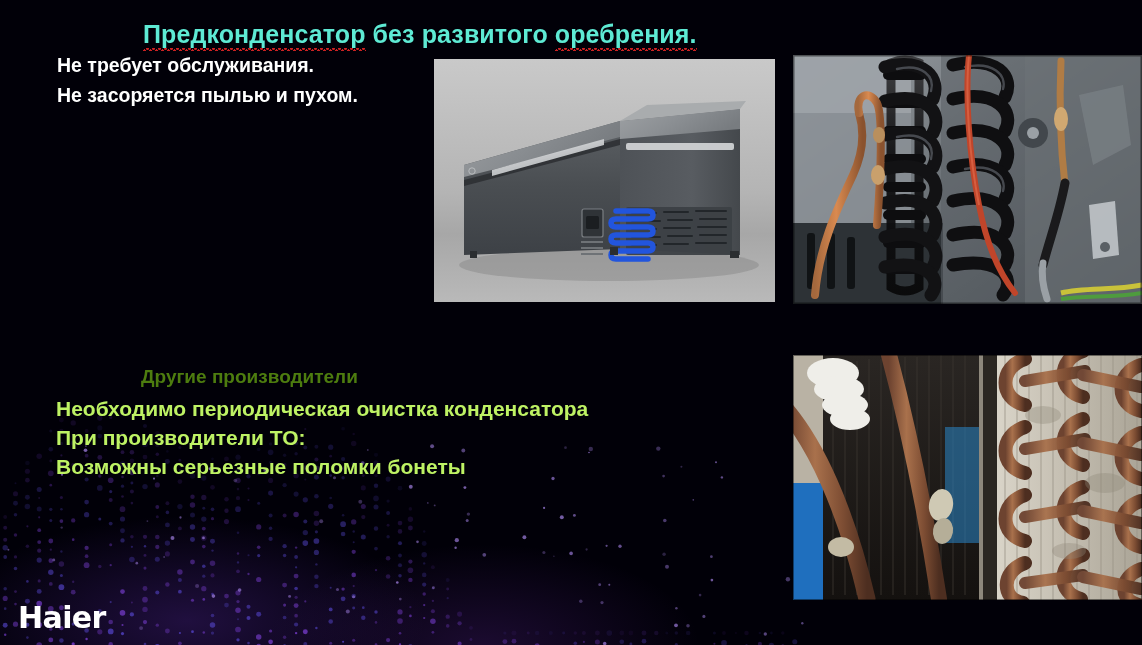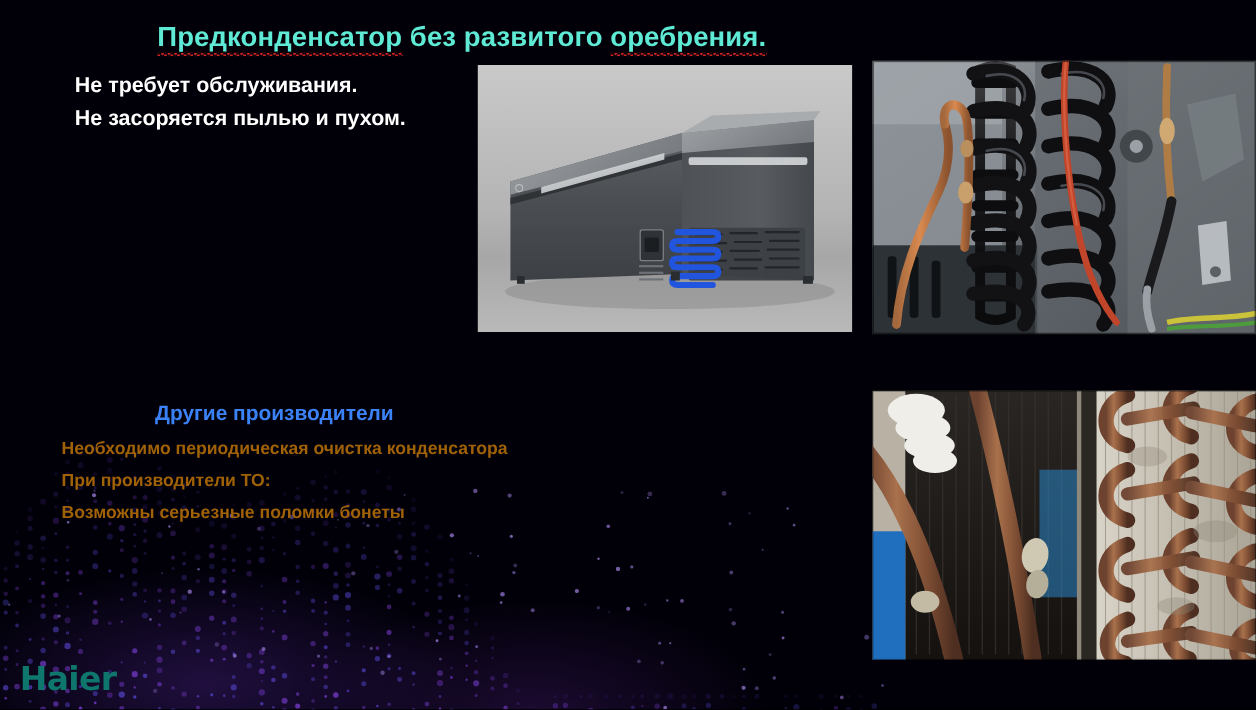--- a/index.html
+++ b/index.html
@@ -31,40 +31,40 @@
   }
   .sp{ position:relative; }
   .sp::after{
     content:"";position:absolute;left:0;right:0;bottom:-3px;height:3px;
     background-image:
       radial-gradient(circle at 1.5px 2.6px, #cc2222 1.25px, rgba(0,0,0,0) 1.5px),
       radial-gradient(circle at 4.5px 0.6px, #cc2222 1.25px, rgba(0,0,0,0) 1.5px);
     background-size:6px 3px;background-repeat:repeat-x;
   }
 
-  .body-a{position:absolute;left:68px;top:50px;margin-top:13px;}
+  .body-a{position:absolute;left:57px;top:50px;}
   .body-a .ln{
     font-size:19.5px;font-weight:bold;color:#ffffff;line-height:30px;
     white-space:nowrap;
   }
 
   .title-other{
     position:absolute;left:141px;top:366px;
-    font-size:19px;font-weight:bold;color:#3b82f6;white-space:nowrap;
+    font-size:19px;font-weight:bold;color:#4d7c0f;white-space:nowrap;
   }
   .body-b{position:absolute;left:56px;top:394px;}
   .body-b .ln{
-    font-size:16px;font-weight:bold;color:#a16207;line-height:29.2px;
+    font-size:21px;font-weight:bold;color:#bef264;line-height:29.2px;
     white-space:nowrap;
   }
 
   
   .logo{
     position:absolute;left:18px;top:600px;
-    font-size:30px;font-weight:bold;color:#0f766e;letter-spacing:-.6px;
+    font-size:30px;font-weight:bold;color:#ffffff;letter-spacing:-.6px;
     font-family:"DejaVu Sans",sans-serif;
   }
 
   
   .media{position:absolute;overflow:hidden;background:#000;}
   #img-cabinet{left:434px;top:59px;width:341px;height:243px;}
   #img-coils  {left:793px;top:55px;width:349px;height:249px;}
   #img-dirty  {left:793px;top:355px;width:349px;height:245px;}
   .media svg{display:block;width:100%;height:100%;}
 </style>

